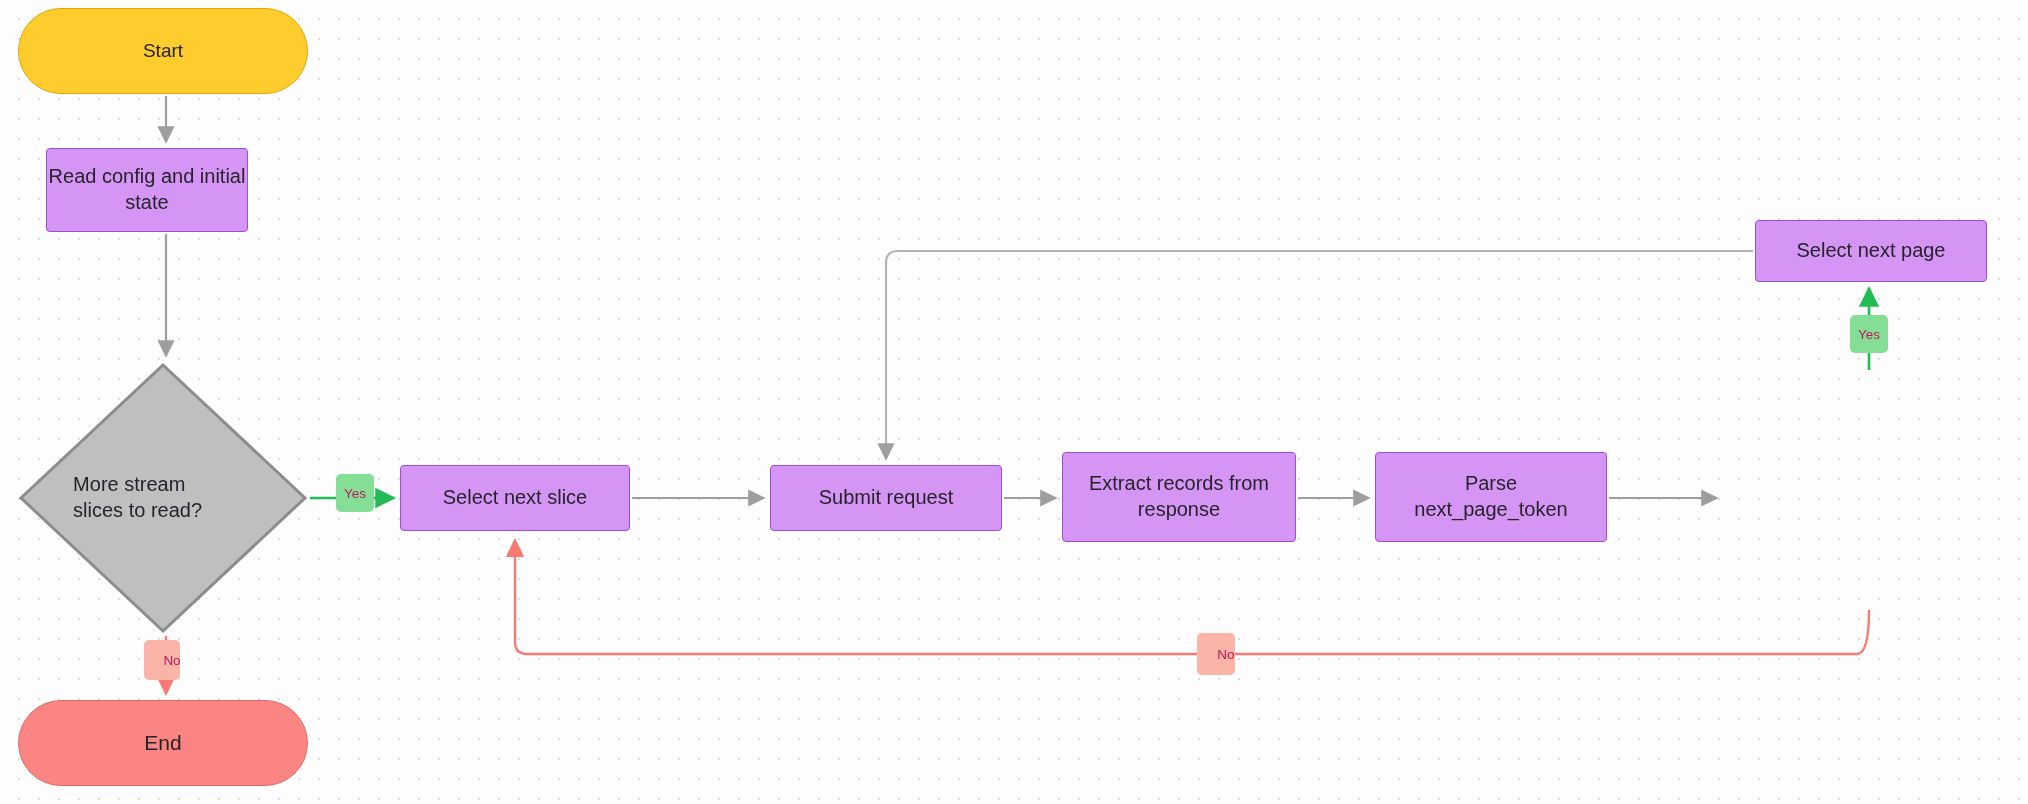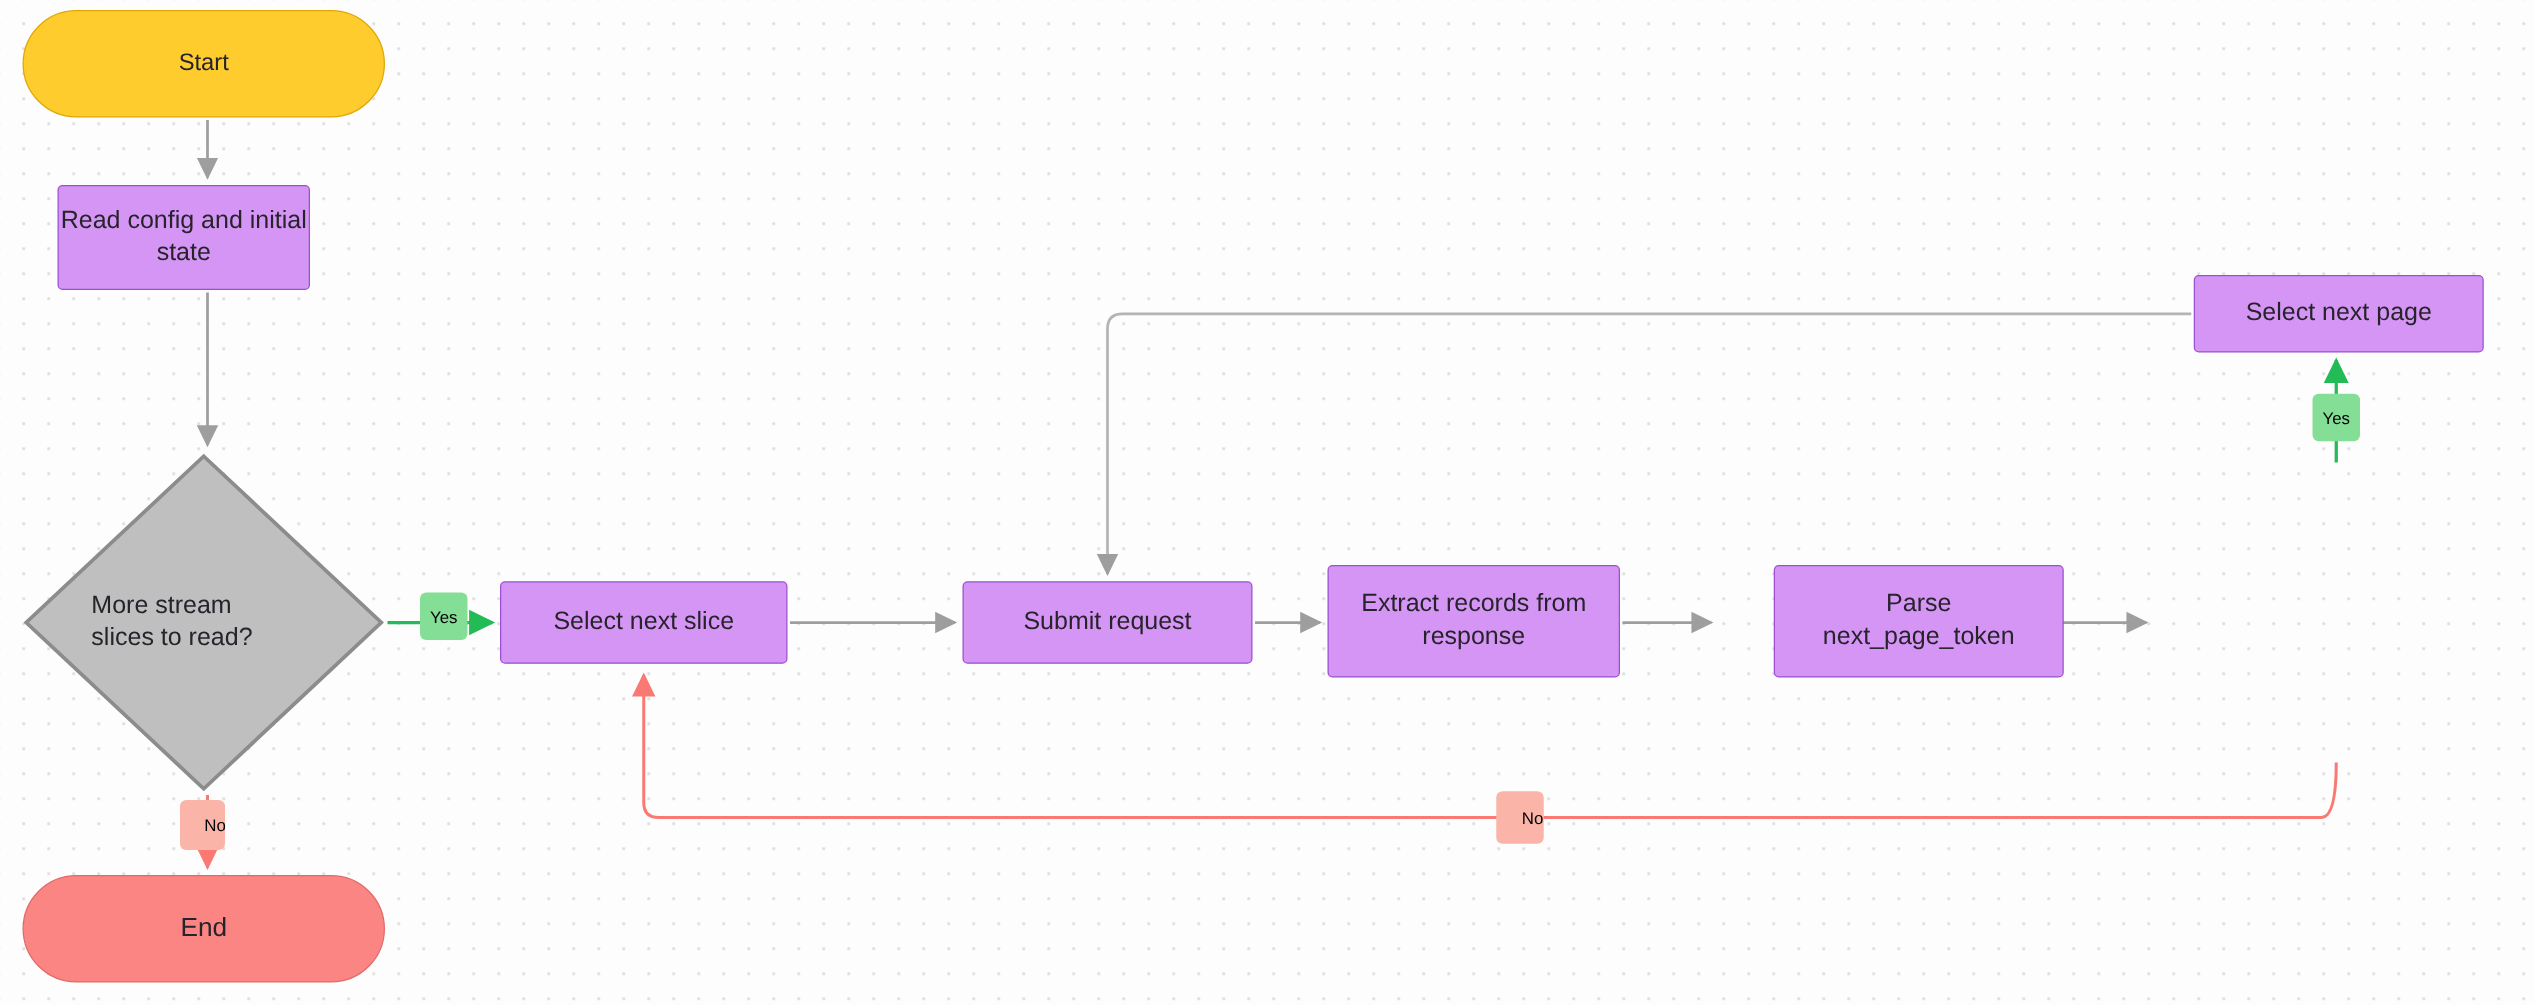--- a/index.html
+++ b/index.html
@@ -66,21 +66,21 @@
   .proc {
     background: #d595f5;
     border: 1.6px solid #9c4fd0;
     border-radius: 4px;
     font-size: 20px;
   }
   .n-read    { left: 46px;   top: 148px; width: 202px; height: 84px; }
   .n-slice   { left: 400px;  top: 465px; width: 230px; height: 66px; }
   .n-submit  { left: 770px;  top: 465px; width: 232px; height: 66px; }
   .n-extract { left: 1062px; top: 452px; width: 234px; height: 90px; align-items: center; }
-  .n-parse   { left: 1375px; top: 452px; width: 232px; height: 90px; margin-left: 44px; }
+  .n-parse   { left: 1375px; top: 452px; width: 232px; height: 90px; }
   .n-nextpg  { left: 1755px; top: 220px; width: 232px; height: 62px; }
   
   .decision {
     font-size: 20px;
   }
   .decision .dia-shape {
     position: absolute;
     left: 0;
     top: 0;
     width: 100%;
@@ -96,21 +96,21 @@
   .n-dec1 { left: 18px;   top: 362px; width: 290px; height: 272px; }
   .n-dec2 { left: 1723px; top: 372px; width: 292px; height: 236px; }
   
   .elabel {
     position: absolute;
     box-sizing: border-box;
     display: flex;
     align-items: center;
     justify-content: center;
     font-size: 13.5px;
-    color: #000000;
+    color: #be185d;
     border-radius: 5px;
     z-index: 3;
   }
   .elabel.yes { background: #85de96; }
   .elabel.no  { background: #fbb4a8; padding-left: 20px; }
   .lbl-yes1 { left: 336px;  top: 474px; width: 38px; height: 38px; }
   .lbl-no1  { left: 144px;  top: 640px; width: 36px; height: 40px; }
   .lbl-yes2 { left: 1850px; top: 315px; width: 38px; height: 38px; }
   .lbl-no2  { left: 1197px; top: 633px; width: 38px; height: 42px; }
 </style>

